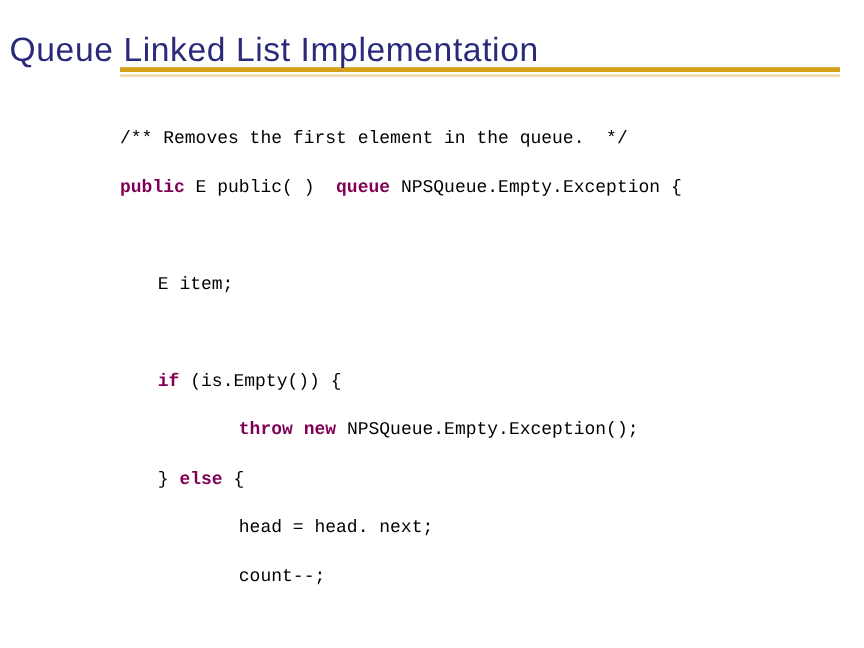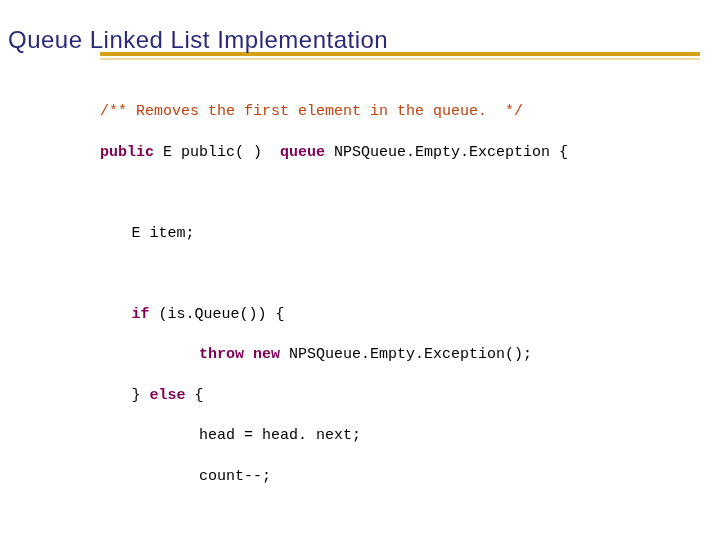--- a/index.html
+++ b/index.html
@@ -16,21 +16,21 @@
     align-items: flex-start;
     padding: 8px 30px 0 8px;
   }
   .logo {
     width: 84px;
     height: 72px;
     flex-shrink: 0;
     margin-right: 8px;
   }
   .title {
-    font-size: 24px;
+    font-size: 28px;
     color: #2a2a7a;
     font-weight: normal;
     padding-top: 18px;
     letter-spacing: 0.5px;
   }
   .rule-wrap {
     padding: 0 0 0 0;
     margin-top: -6px;
   }
   .rule {
@@ -45,21 +45,21 @@
     opacity: 0.4;
   }
   .code-area {
     padding: 22px 20px 0 100px;
     font-family: "Courier New", Courier, monospace;
     font-size: 15px;
     line-height: 1.35;
     color: #000;
     white-space: pre;
   }
-  .cmt { color: #c2410c; }
+  .cmt { color: #000000; }
   .kw  { color: #7f0055; font-weight: bold; }
   .indent1 { margin-left: 3.5ch; }
   .indent3 { margin-left: 11ch; }
 </style>
 </head>
 <body>
 
 <div class="header">
   <h1 class="title">Queue Linked List Implementation</h1>
 </div>
@@ -68,21 +68,21 @@
   <div class="rule"></div>
   <div class="rule2"></div>
 </div>
 
 <div class="code-area">
 <div><span class="cmt">/** Removes the first element in the queue.  */</span></div>
 <div><span class="kw">public</span><span> E public( )  </span><span class="kw">queue</span><span> NPSQueue.Empty.Exception {</span></div>
 <div>&nbsp;</div>
 <div class="indent1"><span>E item;</span></div>
 <div>&nbsp;</div>
-<div class="indent1"><span class="kw">if</span><span> (is.Queue()) {</span></div>
+<div class="indent1"><span class="kw">if</span><span> (is.Empty()) {</span></div>
 <div class="indent3"><span class="kw">throw</span><span> </span><span class="kw">new</span><span> NPSQueue.Empty.Exception();</span></div>
 <div class="indent1"><span>} </span><span class="kw">else</span><span> {</span></div>
 <div class="indent3"><span>head = head. next;</span></div>
 <div class="indent3"><span>count--;</span></div>
 
 
 
 
 </div>
 

